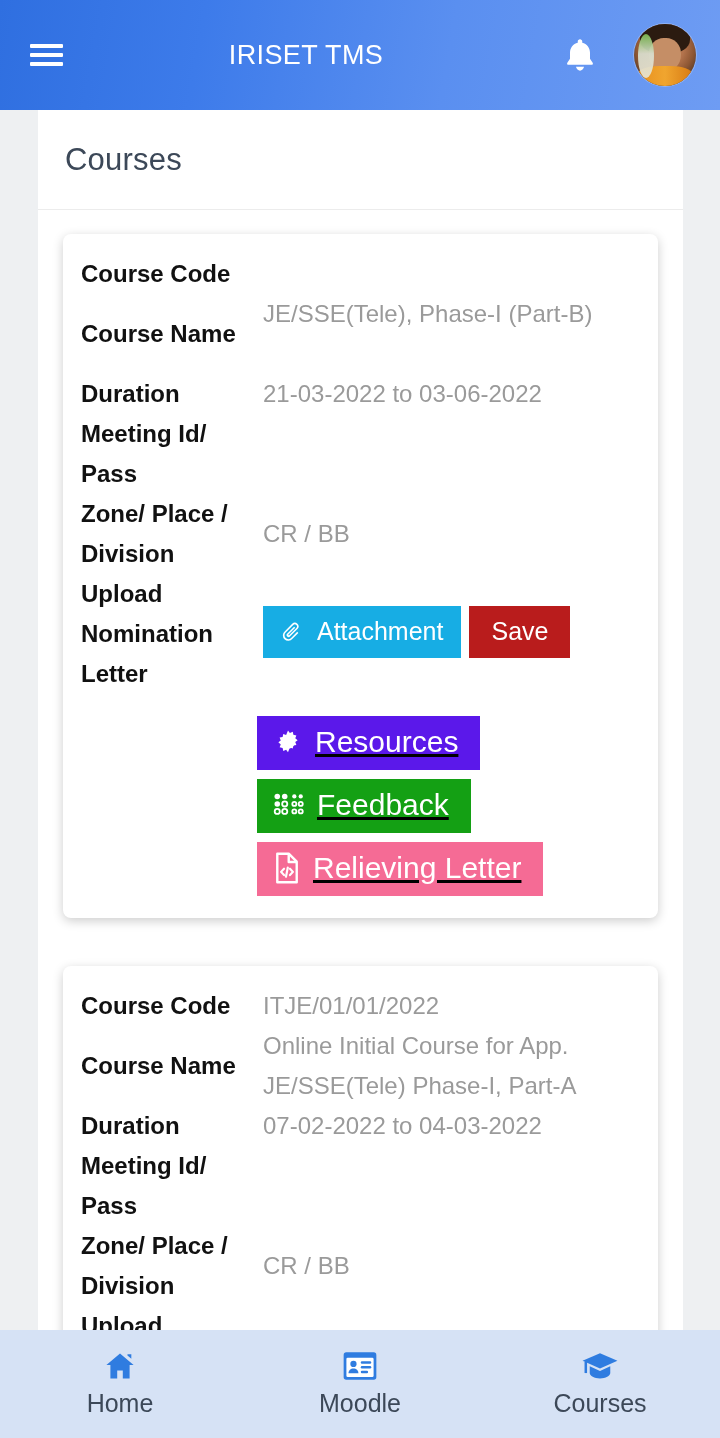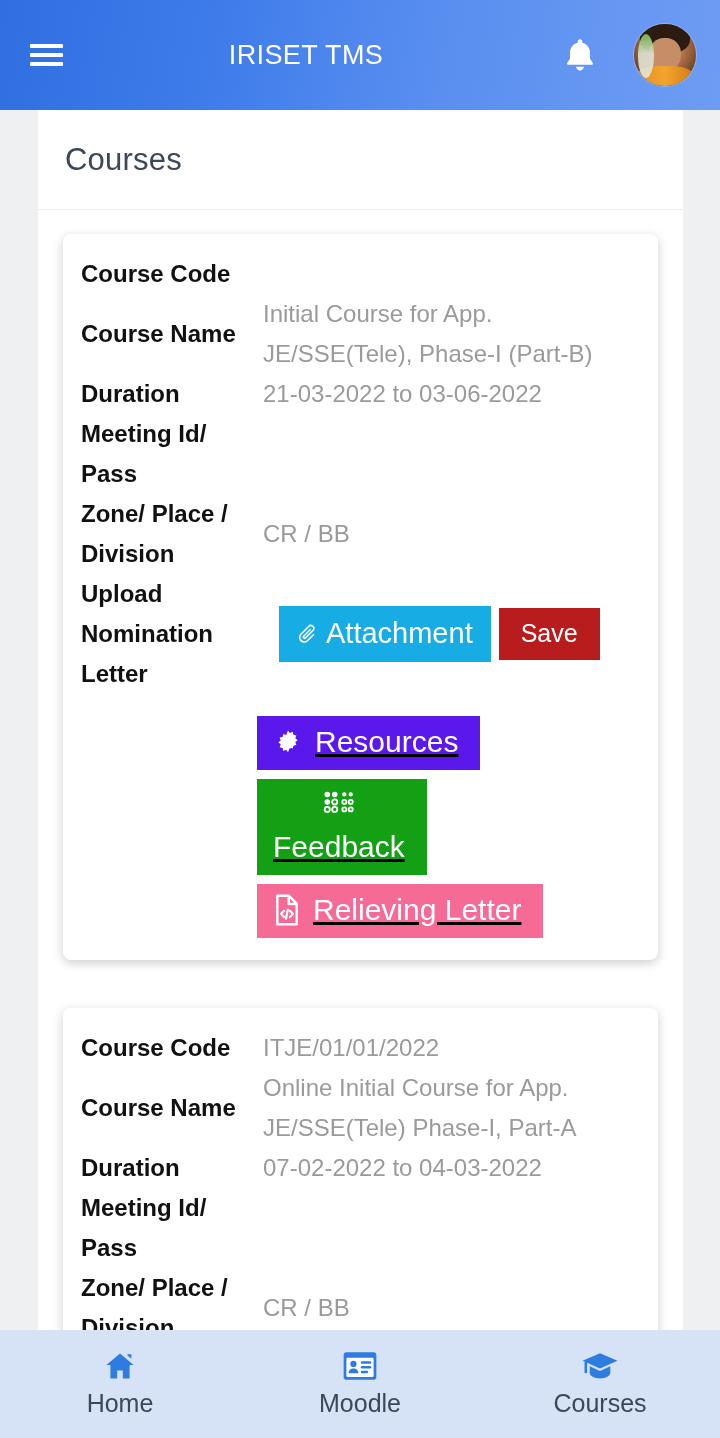--- a/index.html
+++ b/index.html
@@ -188,24 +188,23 @@
     font-family: "Liberation Sans", sans-serif;
     cursor: pointer;
     display: inline-flex;
     align-items: center;
     justify-content: center;
     white-space: nowrap;
   }
 
   .btn-attachment {
     background: #17ade4;
-    font-size: 29px;
+    font-size: 25px;
     padding: 11px 18px 12px 16px;
-    gap: 9px;
-    margin-left: 16px;
+    gap: 16px;
   }
   .btn-save {
     background: #b91c1c;
     font-size: 25px;
     padding: 11px 22px 12px 22px;
   }
 
   .stack {
     display: flex;
     flex-direction: column;
@@ -214,21 +213,21 @@
     margin-top: 22px;
     margin-left: 176px;
     text-decoration: underline;
   }
   .btn-wide {
     font-size: 30px;
     padding: 9px 22px 11px 16px;
     gap: 12px;
   }
   .btn-resources  { background: #5b18ea; }
-  .btn-feedback   { background: #14a014; flex-direction: column; }
+  .btn-feedback   { background: #14a014; }
   .btn-relieving  { background: #f56b95; }
 
   .icon-svg { display: block; }
 
   
   .bottomnav {
     position: absolute;
     bottom: 0; left: 0;
     width: 720px;
     height: 108px;
@@ -287,21 +286,20 @@
 
     <div class="card">
 
       <div class="row">
         <div class="label">Course Code</div>
       </div>
 
       <div class="row row-top">
         <div class="label" style="line-height:80px;">Course Name</div>
         <div class="value value-multi">
-          <div>Initial Course for App.</div>
           <div>JE/SSE(Tele), Phase-I (Part-B)</div>
         </div>
       </div>
 
       <div class="row">
         <div class="label">Duration</div>
         <div class="value">21-03-2022 to 03-06-2022</div>
       </div>
 
       <div class="row row-top">

